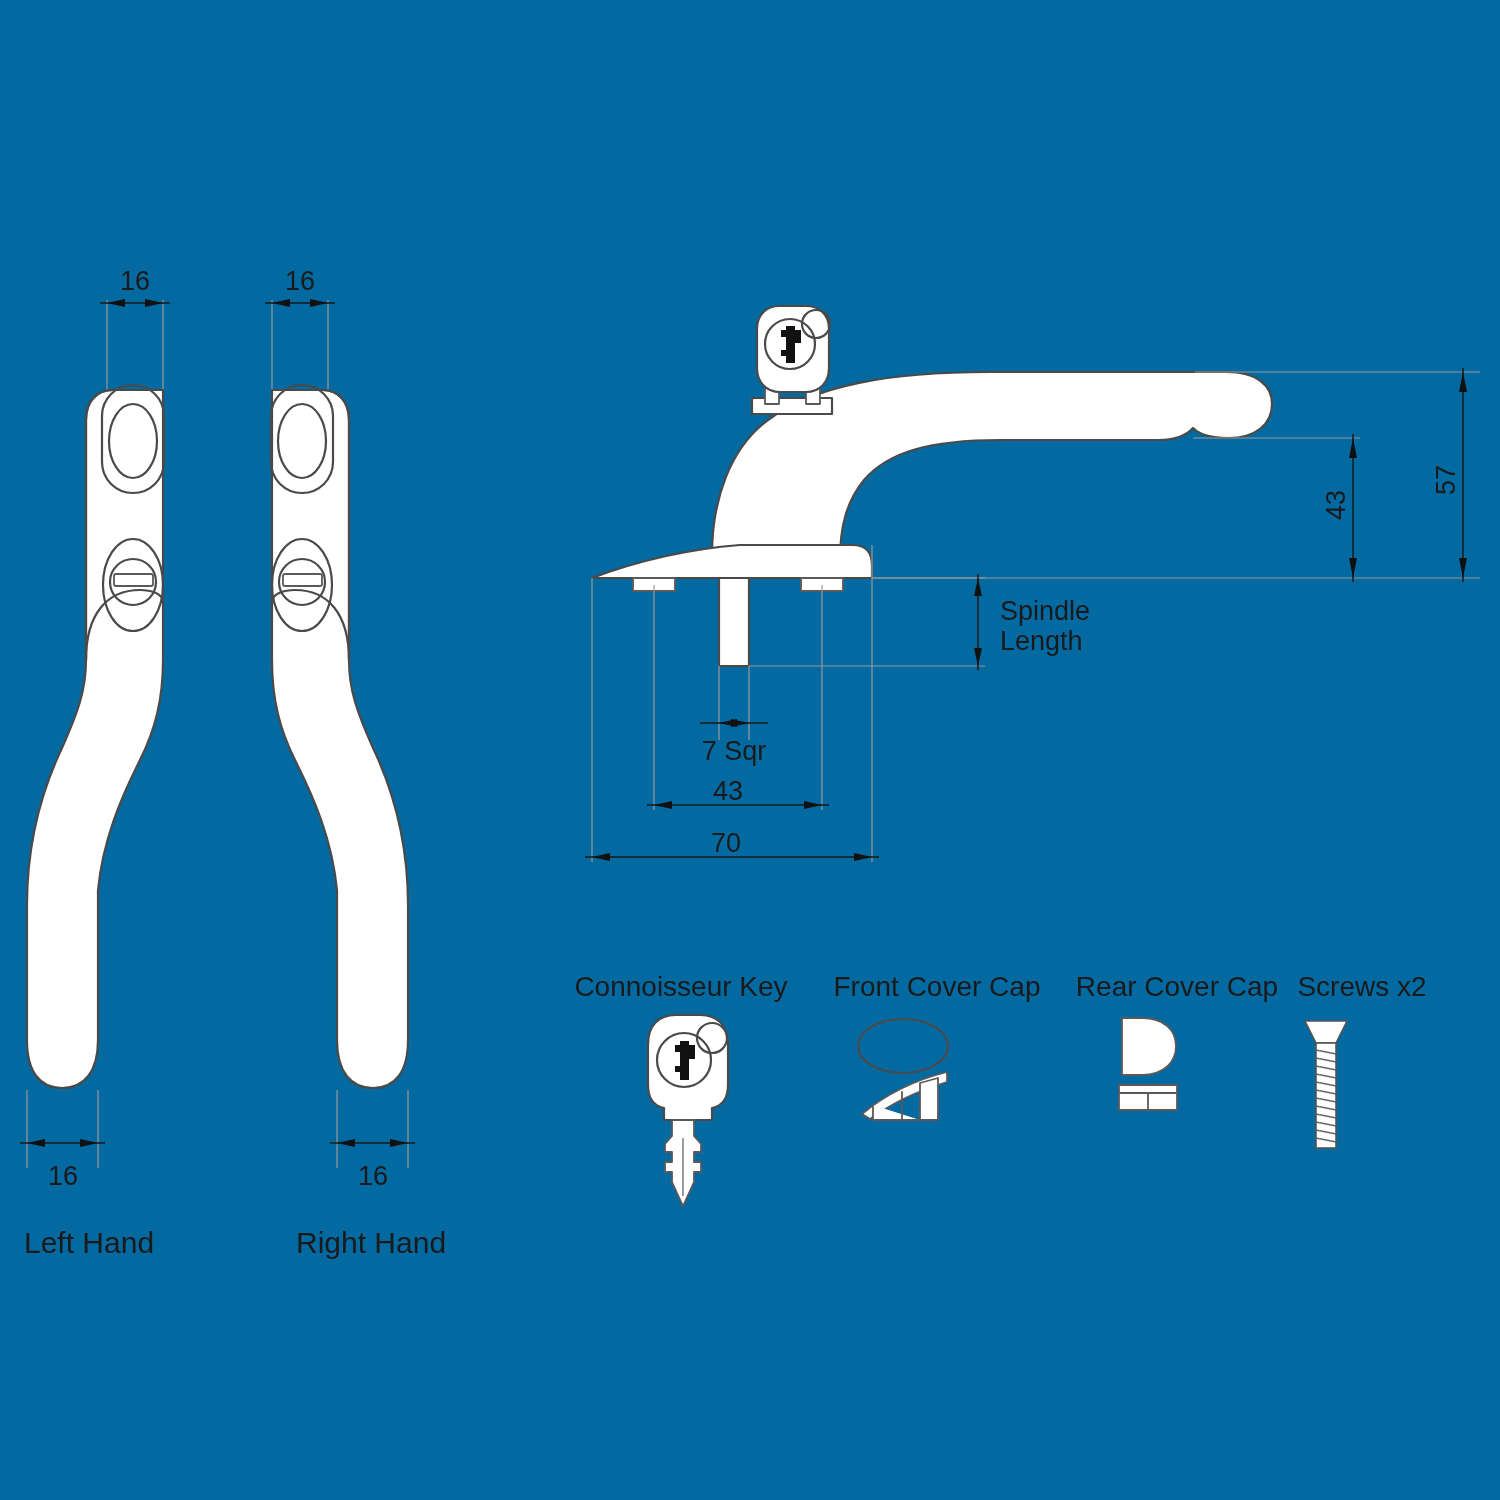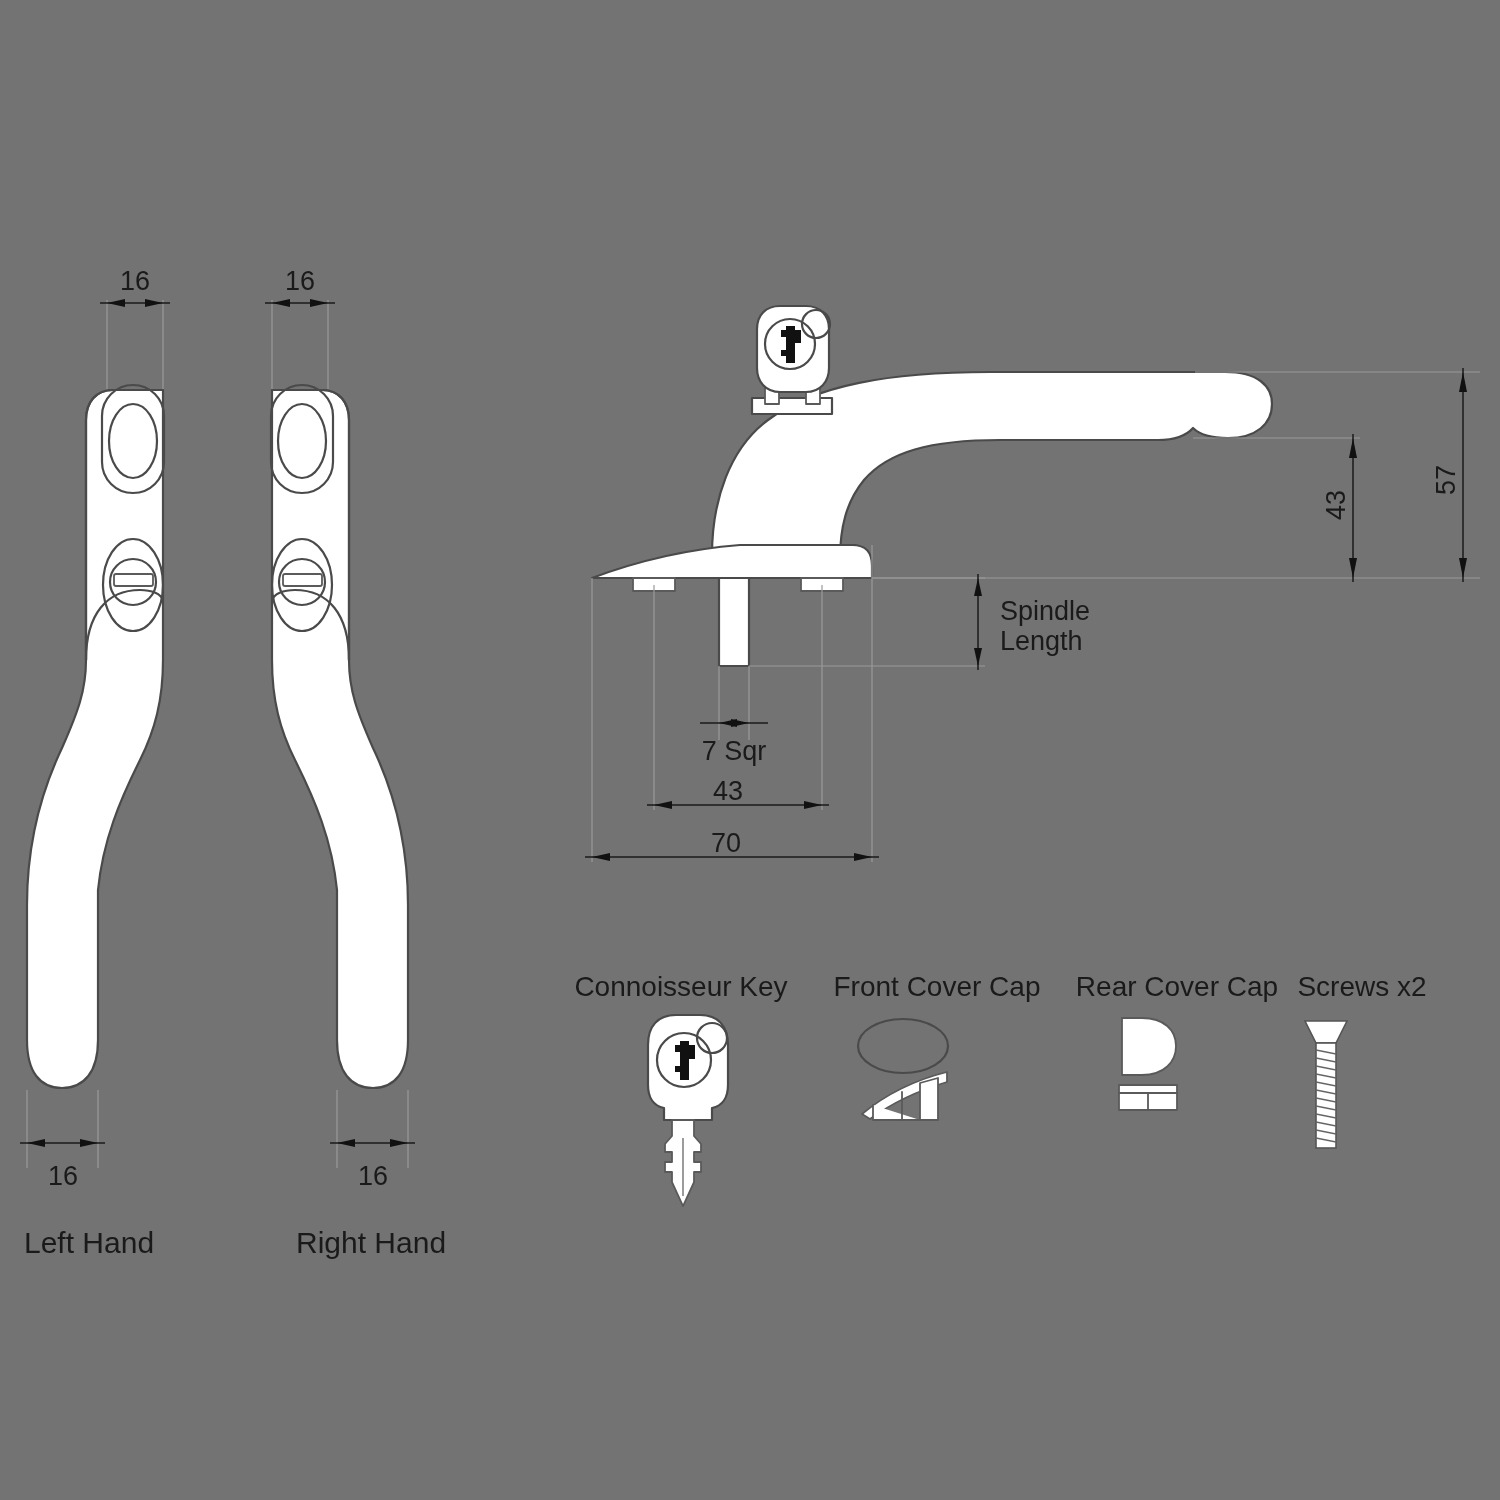--- a/index.html
+++ b/index.html
@@ -4,21 +4,21 @@
 <style>
   html, body {
     margin: 0;
     padding: 0;
     background: #ffffff;
   }
   #page {
     position: relative;
     width: 1500px;
     height: 1500px;
-    background: #737373;
+    background: #0369a1;
     font-family: "Liberation Sans", sans-serif;
     overflow: hidden;
   }
   svg.sheet {
     position: absolute;
     left: 0;
     top: 0;
     width: 1500px;
     height: 1500px;
   }

